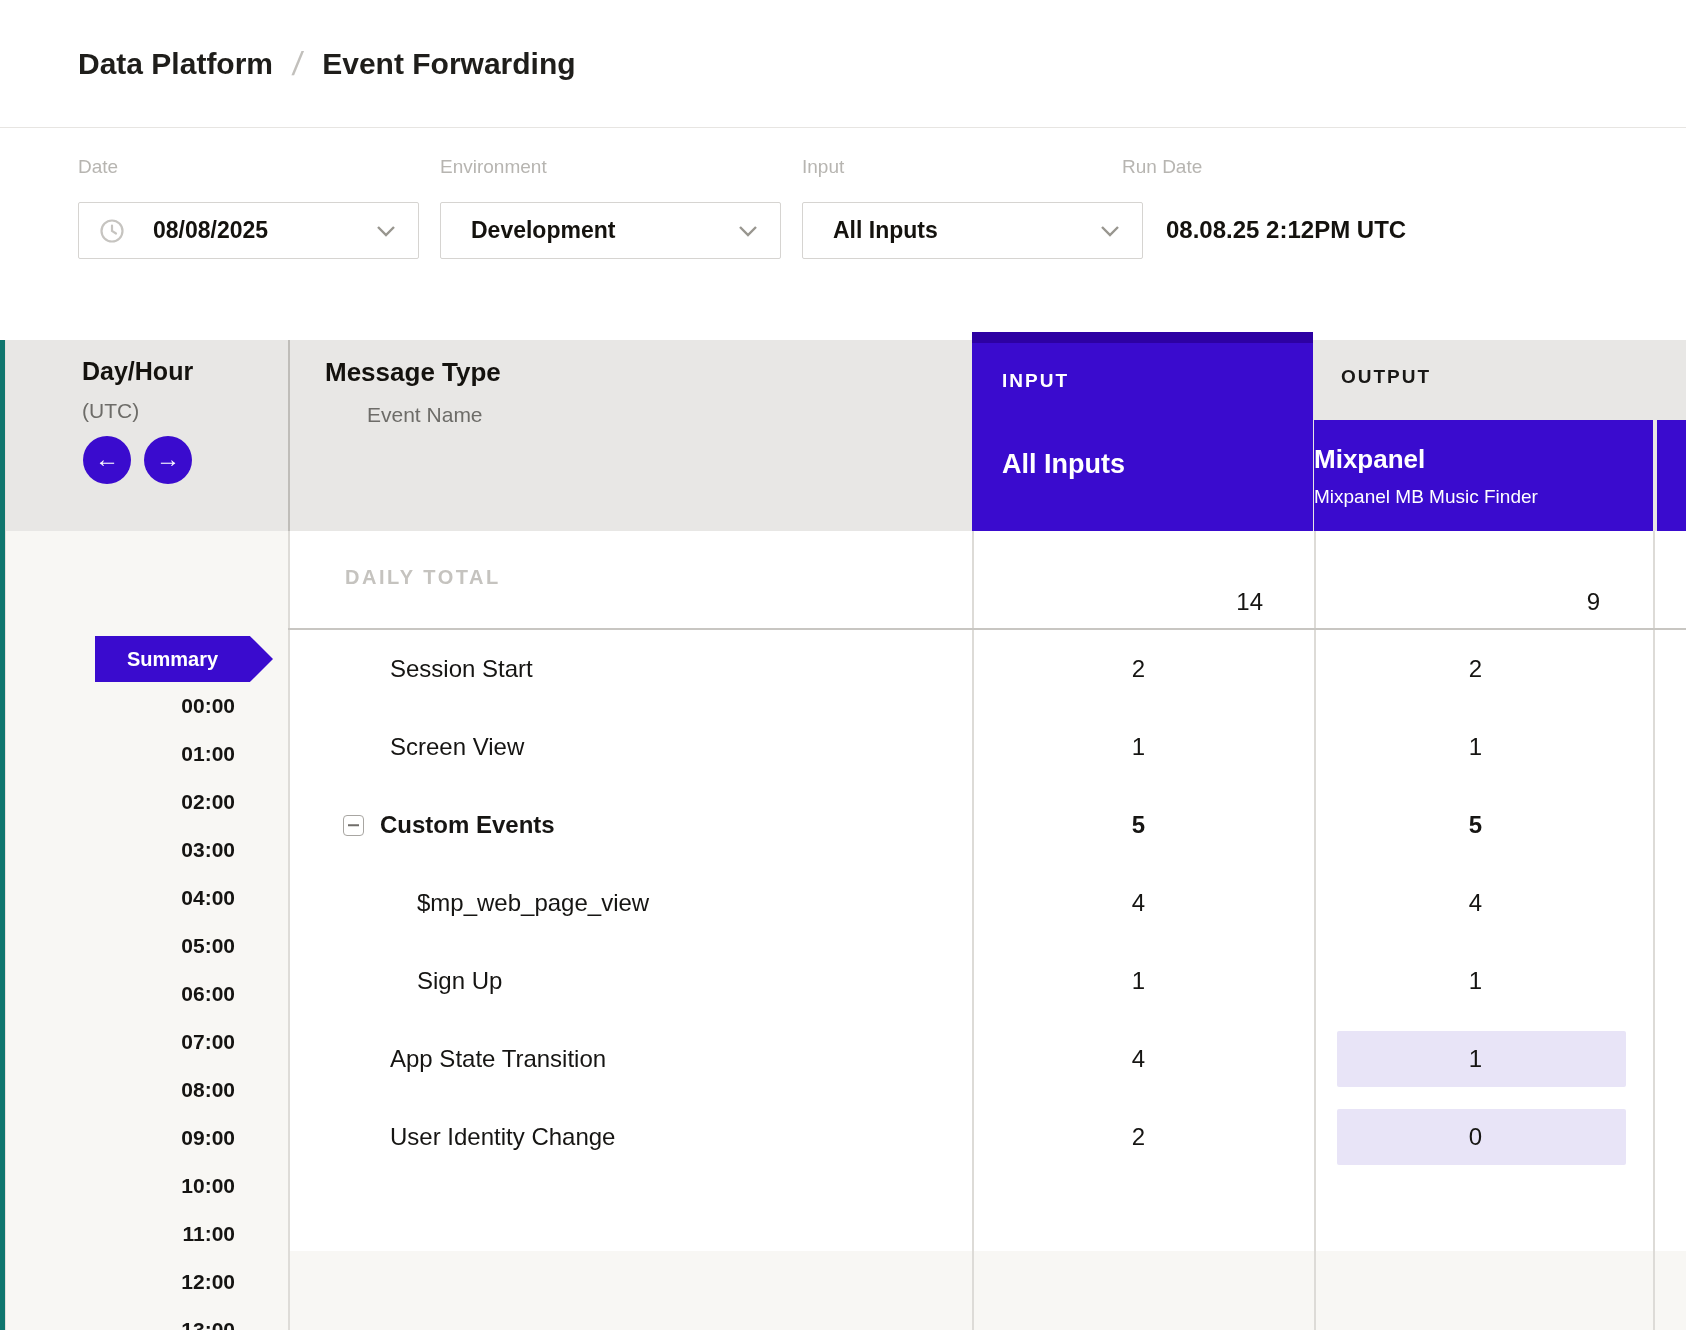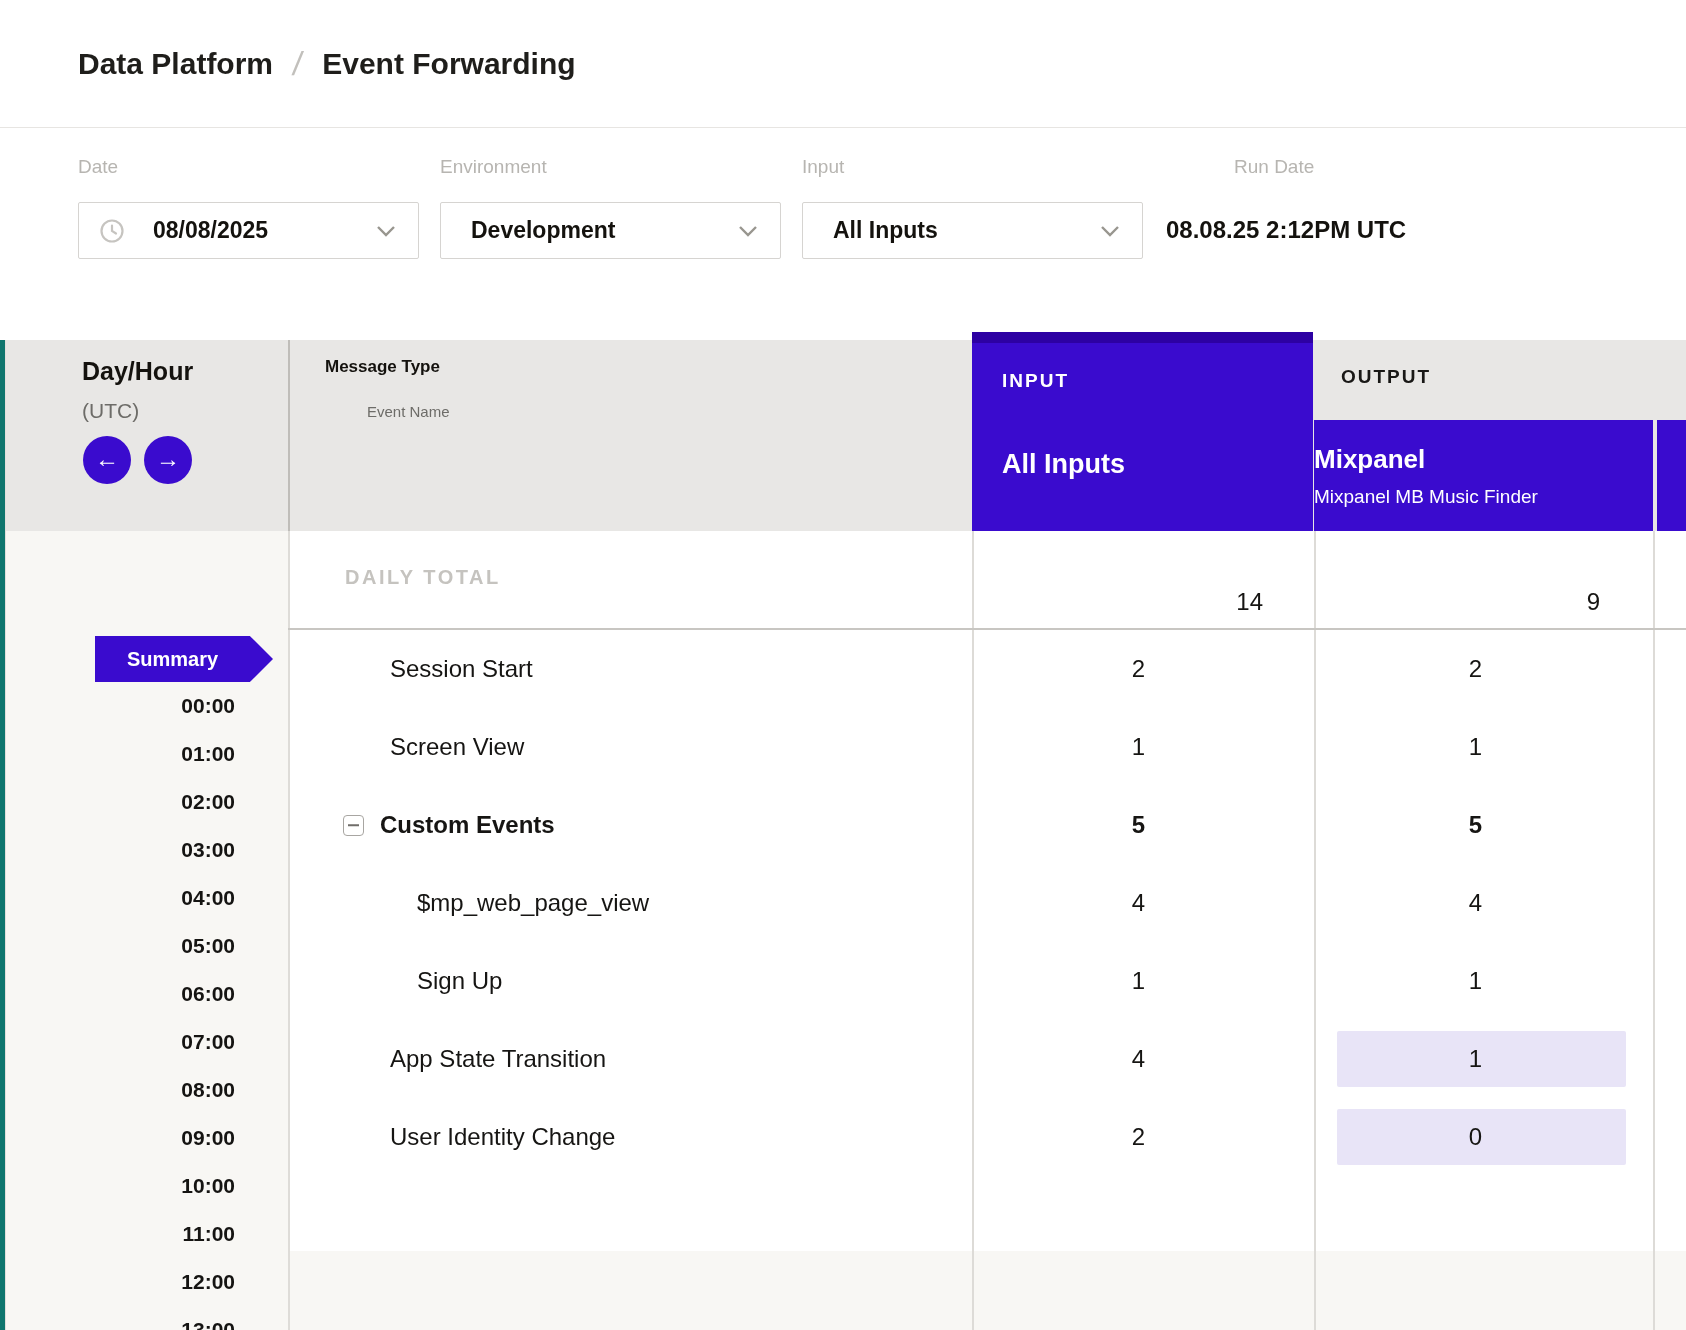--- a/index.html
+++ b/index.html
@@ -21,22 +21,22 @@
   .f-box .f-value { font-size:23px; font-weight:600; color:#14120e; }
   .chev { position:absolute; right:22px; top:50%; transform:translateY(-50%); }
   .run-date-value { position:absolute; left:1166px; top:88px; font-size:24px; font-weight:700; color:#14120e; }
 
   
   .band { position:absolute; left:5px; top:340px; width:1681px; height:191px; background:#e8e7e5; }
   .dayhour-title { position:absolute; left:77px; top:17px; font-size:25px; font-weight:700; color:#14120e; }
   .dayhour-sub   { position:absolute; left:77px; top:59px; font-size:21px; color:#6d6c68; }
   .nav-circle { position:absolute; top:96px; width:48px; height:48px; border-radius:50%;
                 background:#3a0bce; color:#fff; font-size:24px; line-height:46px; text-align:center; cursor:pointer; }
-  .msg-title { position:absolute; left:320px; top:17px; font-size:17px; font-weight:700; color:#14120e; }
-  .msg-sub   { position:absolute; left:362px; top:63px; font-size:15px; color:#6d6c68; }
+  .msg-title { position:absolute; left:320px; top:17px; font-size:26px; font-weight:700; color:#14120e; }
+  .msg-sub   { position:absolute; left:362px; top:63px; font-size:21px; color:#6d6c68; }
   .output-label { position:absolute; left:1336px; top:26px; font-size:19px; font-weight:700;
                   letter-spacing:2px; color:#191816; }
 
   .input-colbox { position:absolute; left:972px; top:332px; width:341px; height:199px;
                   background:#3a0bce; border-top:11px solid #2d01a3; cursor:pointer; }
   .input-colbox .col-label { position:absolute; left:30px; top:27px; font-size:19px; font-weight:700;
                              letter-spacing:2px; color:#fff; }
   .input-colbox .col-value { position:absolute; left:30px; top:106px; font-size:27px; font-weight:700; color:#fff; }
 
   .mixpanel-colbox { position:absolute; left:1314px; top:420px; width:339px; height:111px;
@@ -100,21 +100,21 @@
       <span>Data Platform</span>
       <span class="crumb-sep">/</span>
       <span>Event Forwarding</span>
     </div>
   </div>
 
   <div class="filterbar">
     <div class="f-label" style="left:78px">Date</div>
     <div class="f-label" style="left:440px">Environment</div>
     <div class="f-label" style="left:802px">Input</div>
-    <div class="f-label" style="left:1234px">Run Date</div>
+    <div class="f-label" style="left:1122px">Run Date</div>
 
     <div class="f-box" style="left:78px">
       <span style="margin-left:20px">
         <svg width="26" height="26" viewBox="0 0 26 26" fill="none">
           <circle cx="13" cy="13" r="10.5" stroke="#c6c4c0" stroke-width="2.2"></circle>
           <path d="M13 7.5 V13 L17 15.5" stroke="#c6c4c0" stroke-width="2.2" stroke-linecap="round"></path>
         </svg>
       </span>
       <span class="f-value" style="margin-left:28px">08/08/2025</span>
       <span class="chev">

